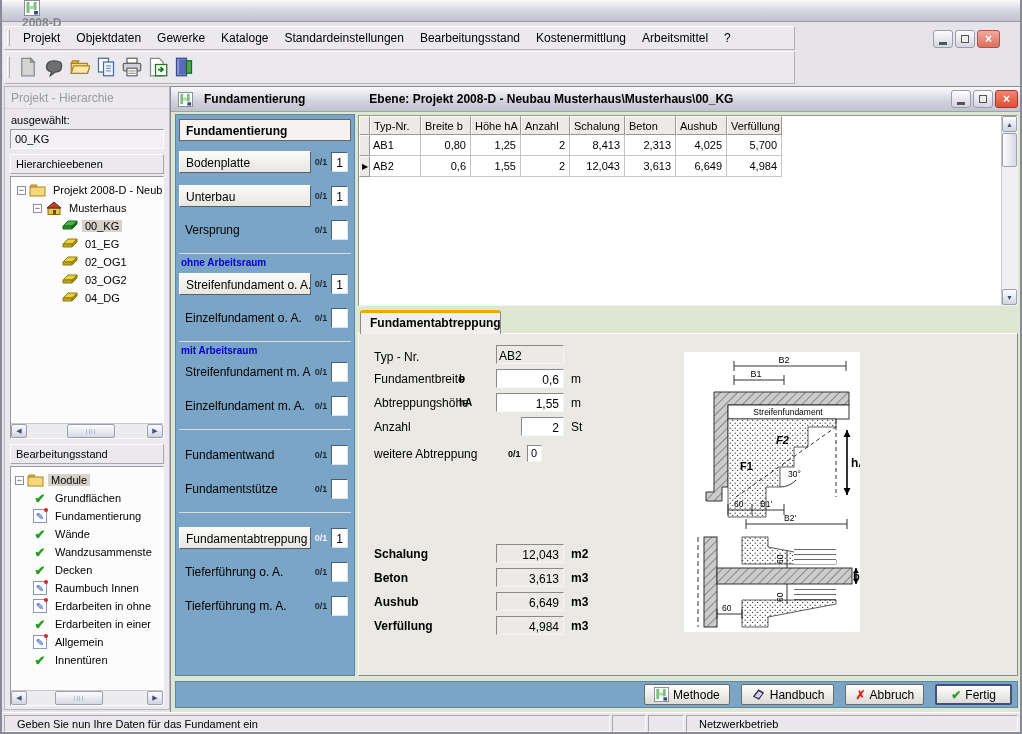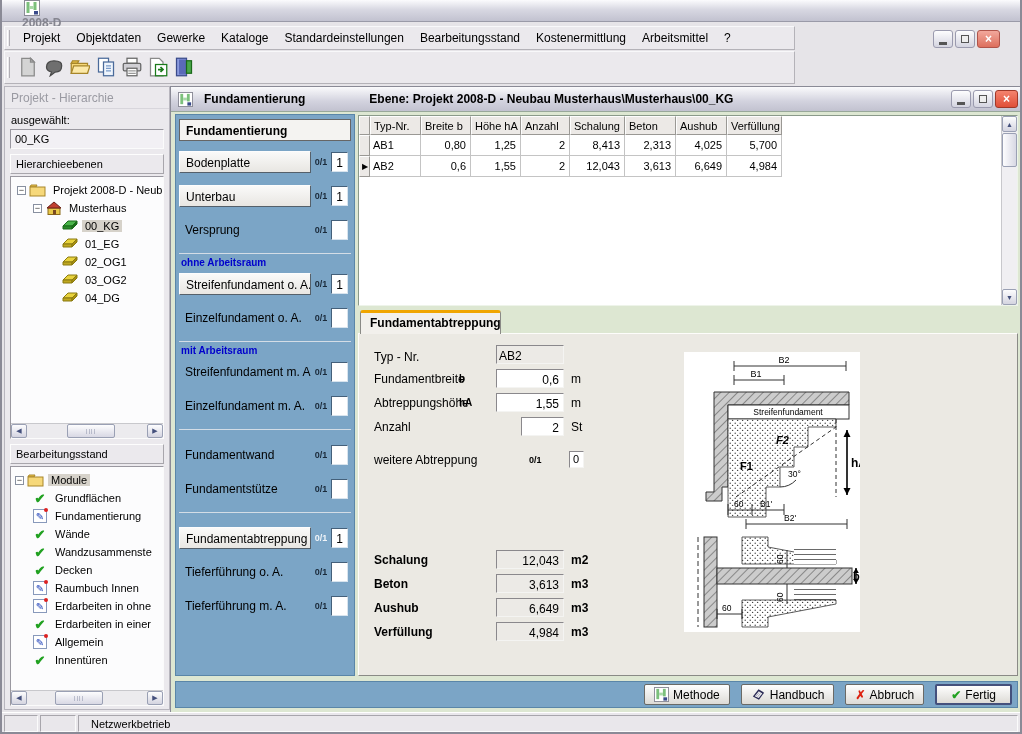--- a/index.html
+++ b/index.html
@@ -93,21 +93,21 @@
   .vscroll .sb-btn.bottom{position:absolute;bottom:0;}
   .vscroll .v-thumb{position:absolute;top:17px;left:0;width:100%;height:34px;background:linear-gradient(90deg,#fdfdfe,#d8d8e4);border:1px solid #9aa0b4;border-radius:2px;}
   
   .tab{position:absolute;left:189px;top:198px;height:24px;width:141px;background:#f2f0ec;
     border:1px solid #8a8a86;border-bottom:none;border-top:3px solid #f0a500;border-radius:3px 3px 0 0;
     font-weight:bold;font-size:12px;padding:3px 0 0 9px;z-index:2;}
   .tab-panel{position:absolute;left:187px;top:221px;width:660px;height:343px;background:#ebe9e3;
     border:1px solid;border-color:#fdfdfb #8a8a86 #8a8a86 #fdfdfb;z-index:1;}
   .form-row{display:flex;align-items:center;height:19px;margin:0 0 5px 15px;}
   .form-row.first{margin-top:11px;align-items:flex-end;}
-  .form-row.flagrow{margin-top:14px;gap:21px;}
+  .form-row.flagrow{margin-top:8px;}
   .f-lbl{width:85px;font-size:12px;flex:none;white-space:nowrap;}
   .f-sym{width:37px;font-size:10px;font-weight:bold;flex:none;}
   .f-field{width:68px;height:19px;background:#fff;border:1px solid;border-color:#8a888c #f4f4f2 #f4f4f2 #8a888c;
     text-align:right;padding:3px 4px 0 2px;font-size:12px;flex:none;}
   .f-field.ro{background:#eceae6;text-align:left;}
   .f-field.narrow{width:43px;margin-left:25px;}
   .f-unit{margin-left:7px;font-size:12px;}
   .f-flag{font-size:9px;font-weight:bold;margin-left:49px;}
   .f-box{width:15px;height:17px;background:#fff;border:1px solid;border-color:#8a888c #f4f4f2 #f4f4f2 #8a888c;
     text-align:center;font-size:11px;margin-left:6px;padding-top:1px;}
@@ -674,17 +674,18 @@
           </button>
           <button class="cmd-btn default">
             <span class="cmd-ico green">✔</span>
             <span>Fertig</span>
           </button>
         </div>
     </div>
   </div>
 
   <div class="statusbar">
+    <div class="sb-cell sb-c1">Geben Sie nun Ihre Daten für das Fundament ein</div>
     <div class="sb-cell sb-c2"></div>
     <div class="sb-cell sb-c3"></div>
     <div class="sb-cell sb-c4">Netzwerkbetrieb</div>
   </div>
 </div>
 
 </body></html>

